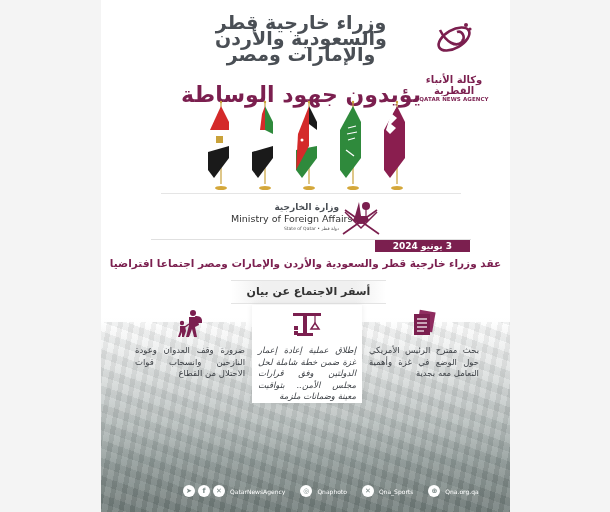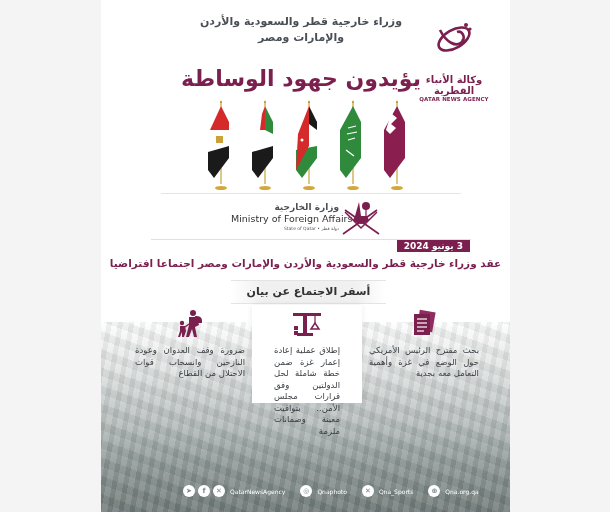--- a/index.html
+++ b/index.html
@@ -56,21 +56,21 @@
     .headline {
       position: absolute;
       left: 80px;
       width: 240px;
       top: 14px;
       text-align: center;
     }
     .headline .sub {
       color: #4a4f55;
       font-weight: bold;
-      font-size: 11px;
+      font-size: 19px;
       line-height: 16px;
     }
     .headline .main {
       color: #7b1f4f;
       font-weight: bold;
       font-size: 22px;
       line-height: 29px;
       margin-top: 18px;
     }
     .flags {
@@ -142,21 +142,21 @@
       background: #e0e0e0;
     }
     .date-badge {
       position: absolute;
       right: 40px;
       top: 240px;
       background: #7b1f4f;
       color: #fff;
       font-size: 9px;
       font-weight: bold;
-      padding: 0 7px;
+      padding: 0 18px;
       line-height: 12px;
       direction: rtl;
     }
     .summary {
       position: absolute;
       left: 0;
       right: 0;
       top: 256px;
       text-align: center;
       color: #7b1f4f;
@@ -202,22 +202,23 @@
       margin-top: 6px;
       font-size: 8.5px;
       line-height: 11.5px;
       color: #3b3f44;
       text-align: justify;
       text-align-last: right;
     }
     .point.center-col {
       background: #ffffff;
       box-shadow: 0 0 6px rgba(0,0,0,0.08);
-      padding: 0 22px;
+      padding: 0 6px;
       box-sizing: border-box;
+      font-style: italic;
     }
     .statement {
       position: absolute;
       left: 22px;
       width: 366px;
       top: 404px;
       padding: 6px 10px 8px;
       box-sizing: border-box;
       background: rgba(255,255,255,0.82);
       border-radius: 8px;

